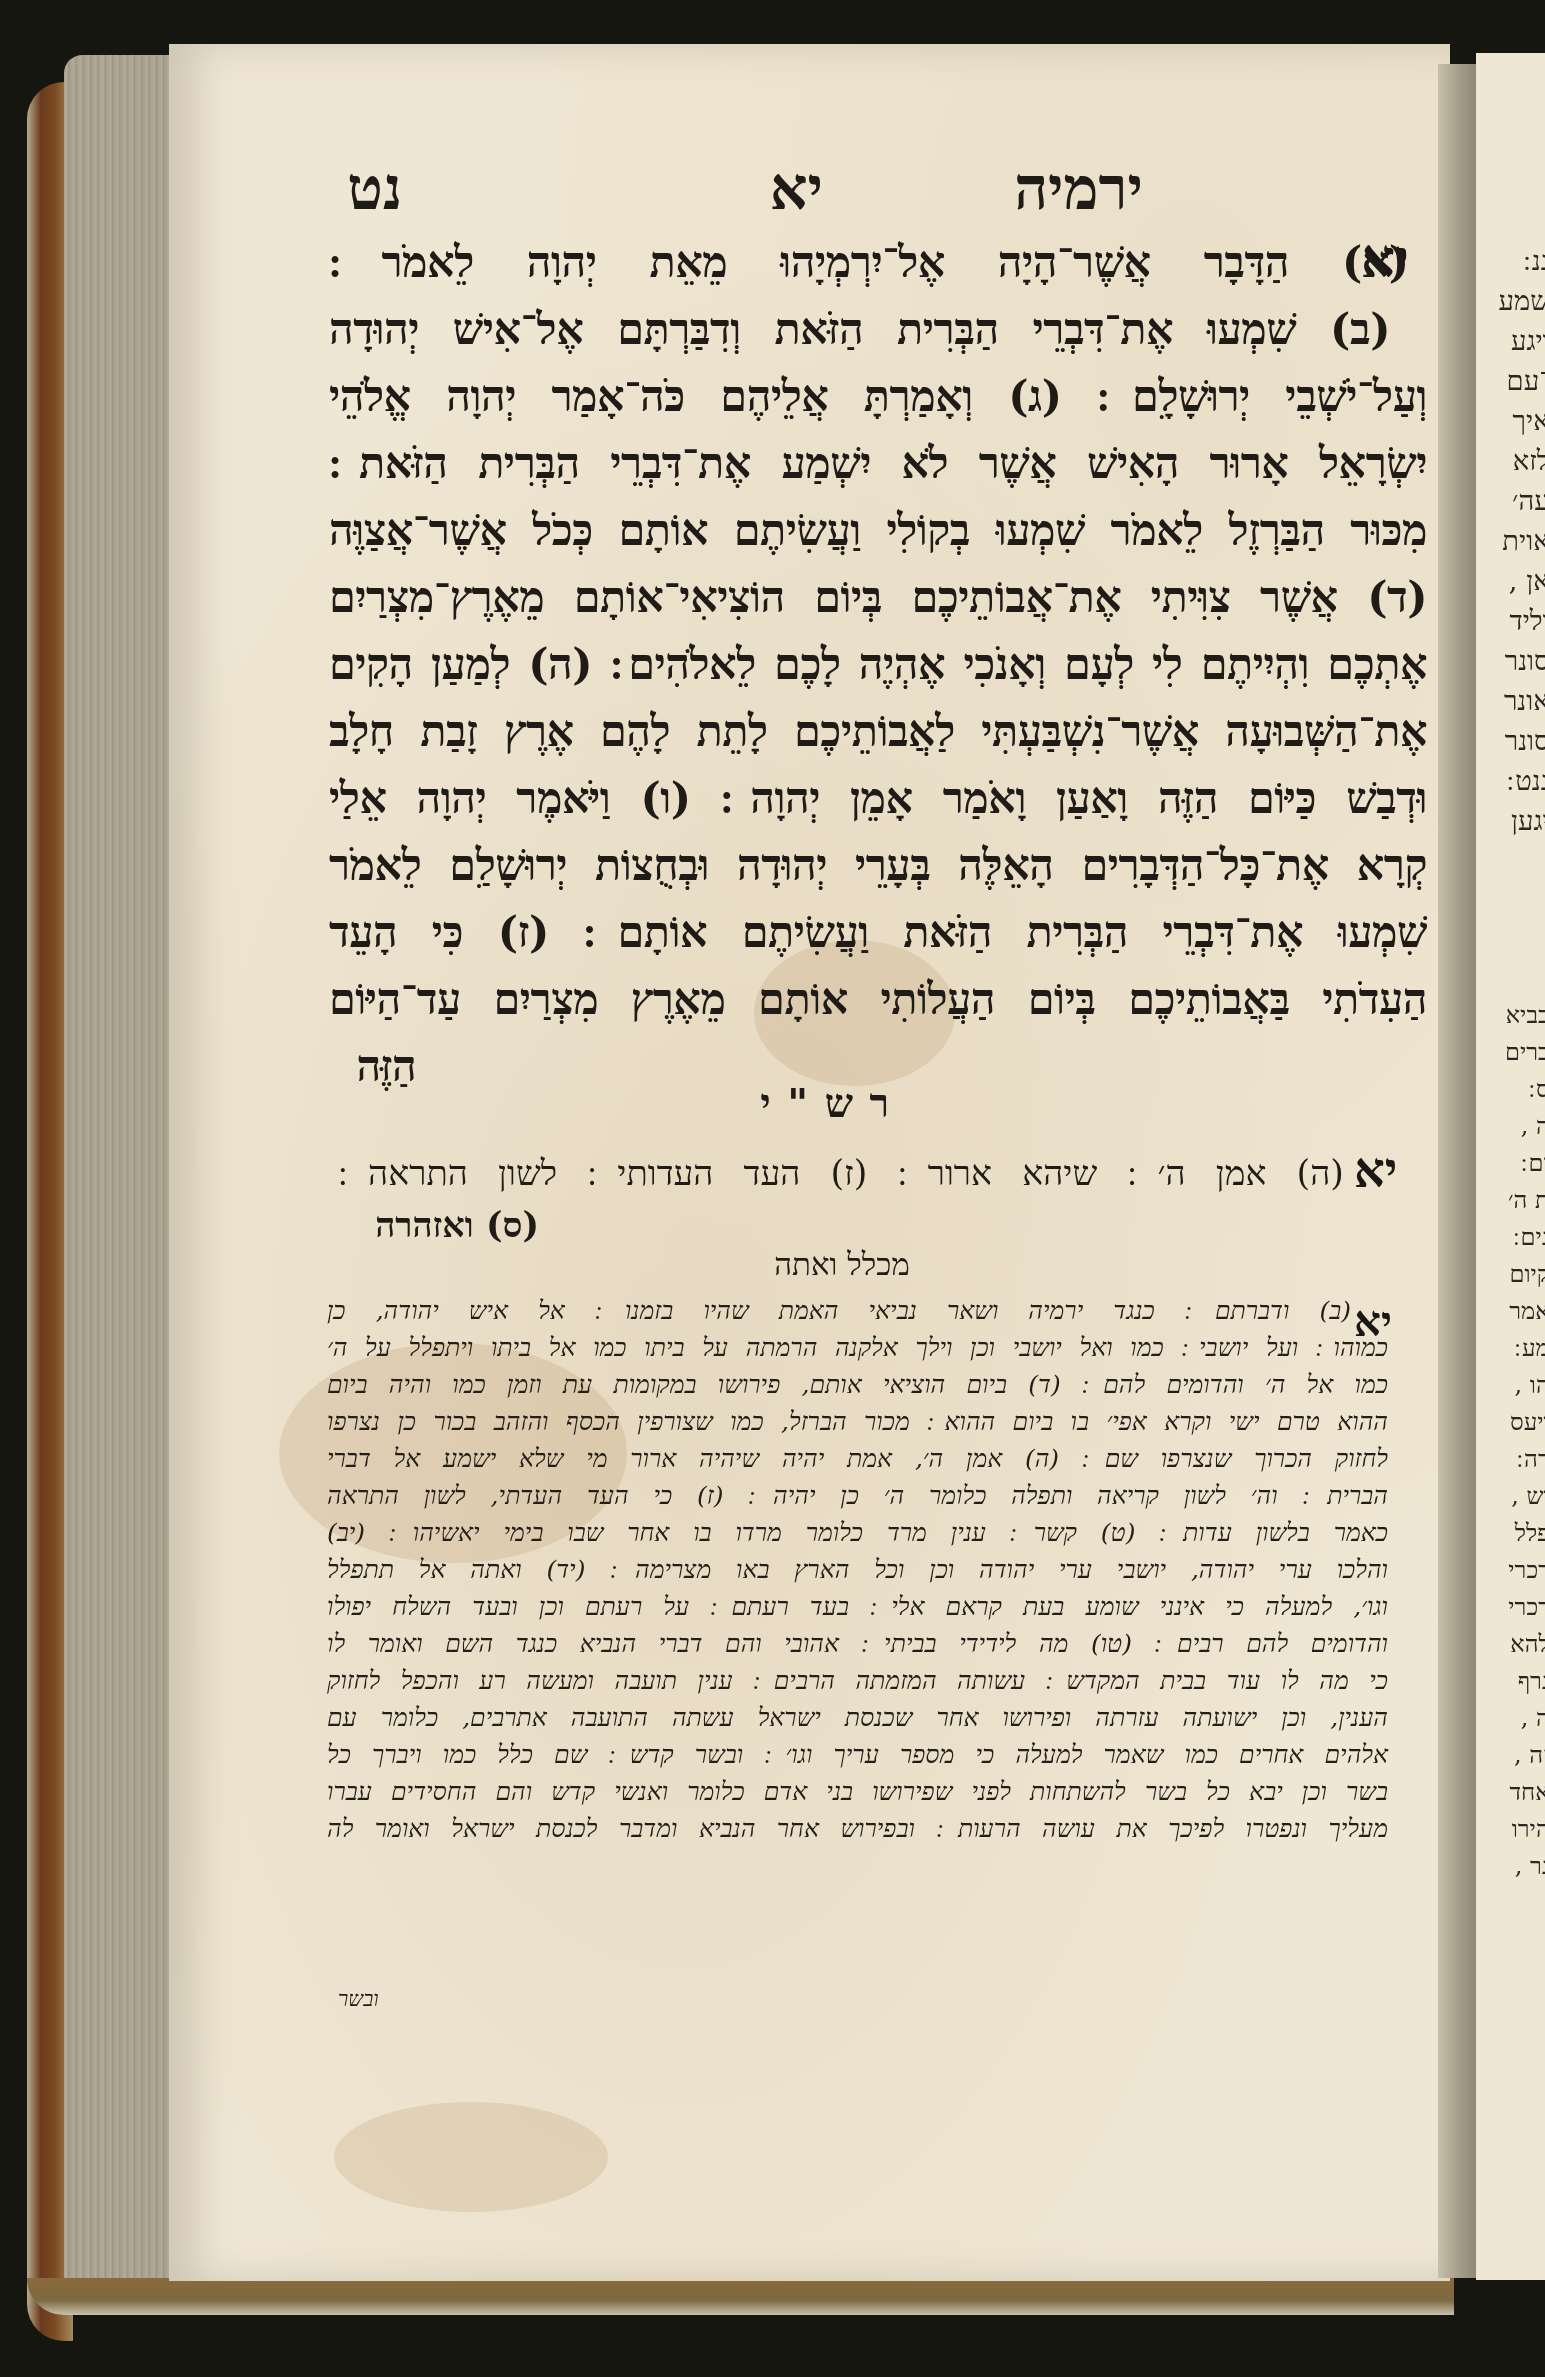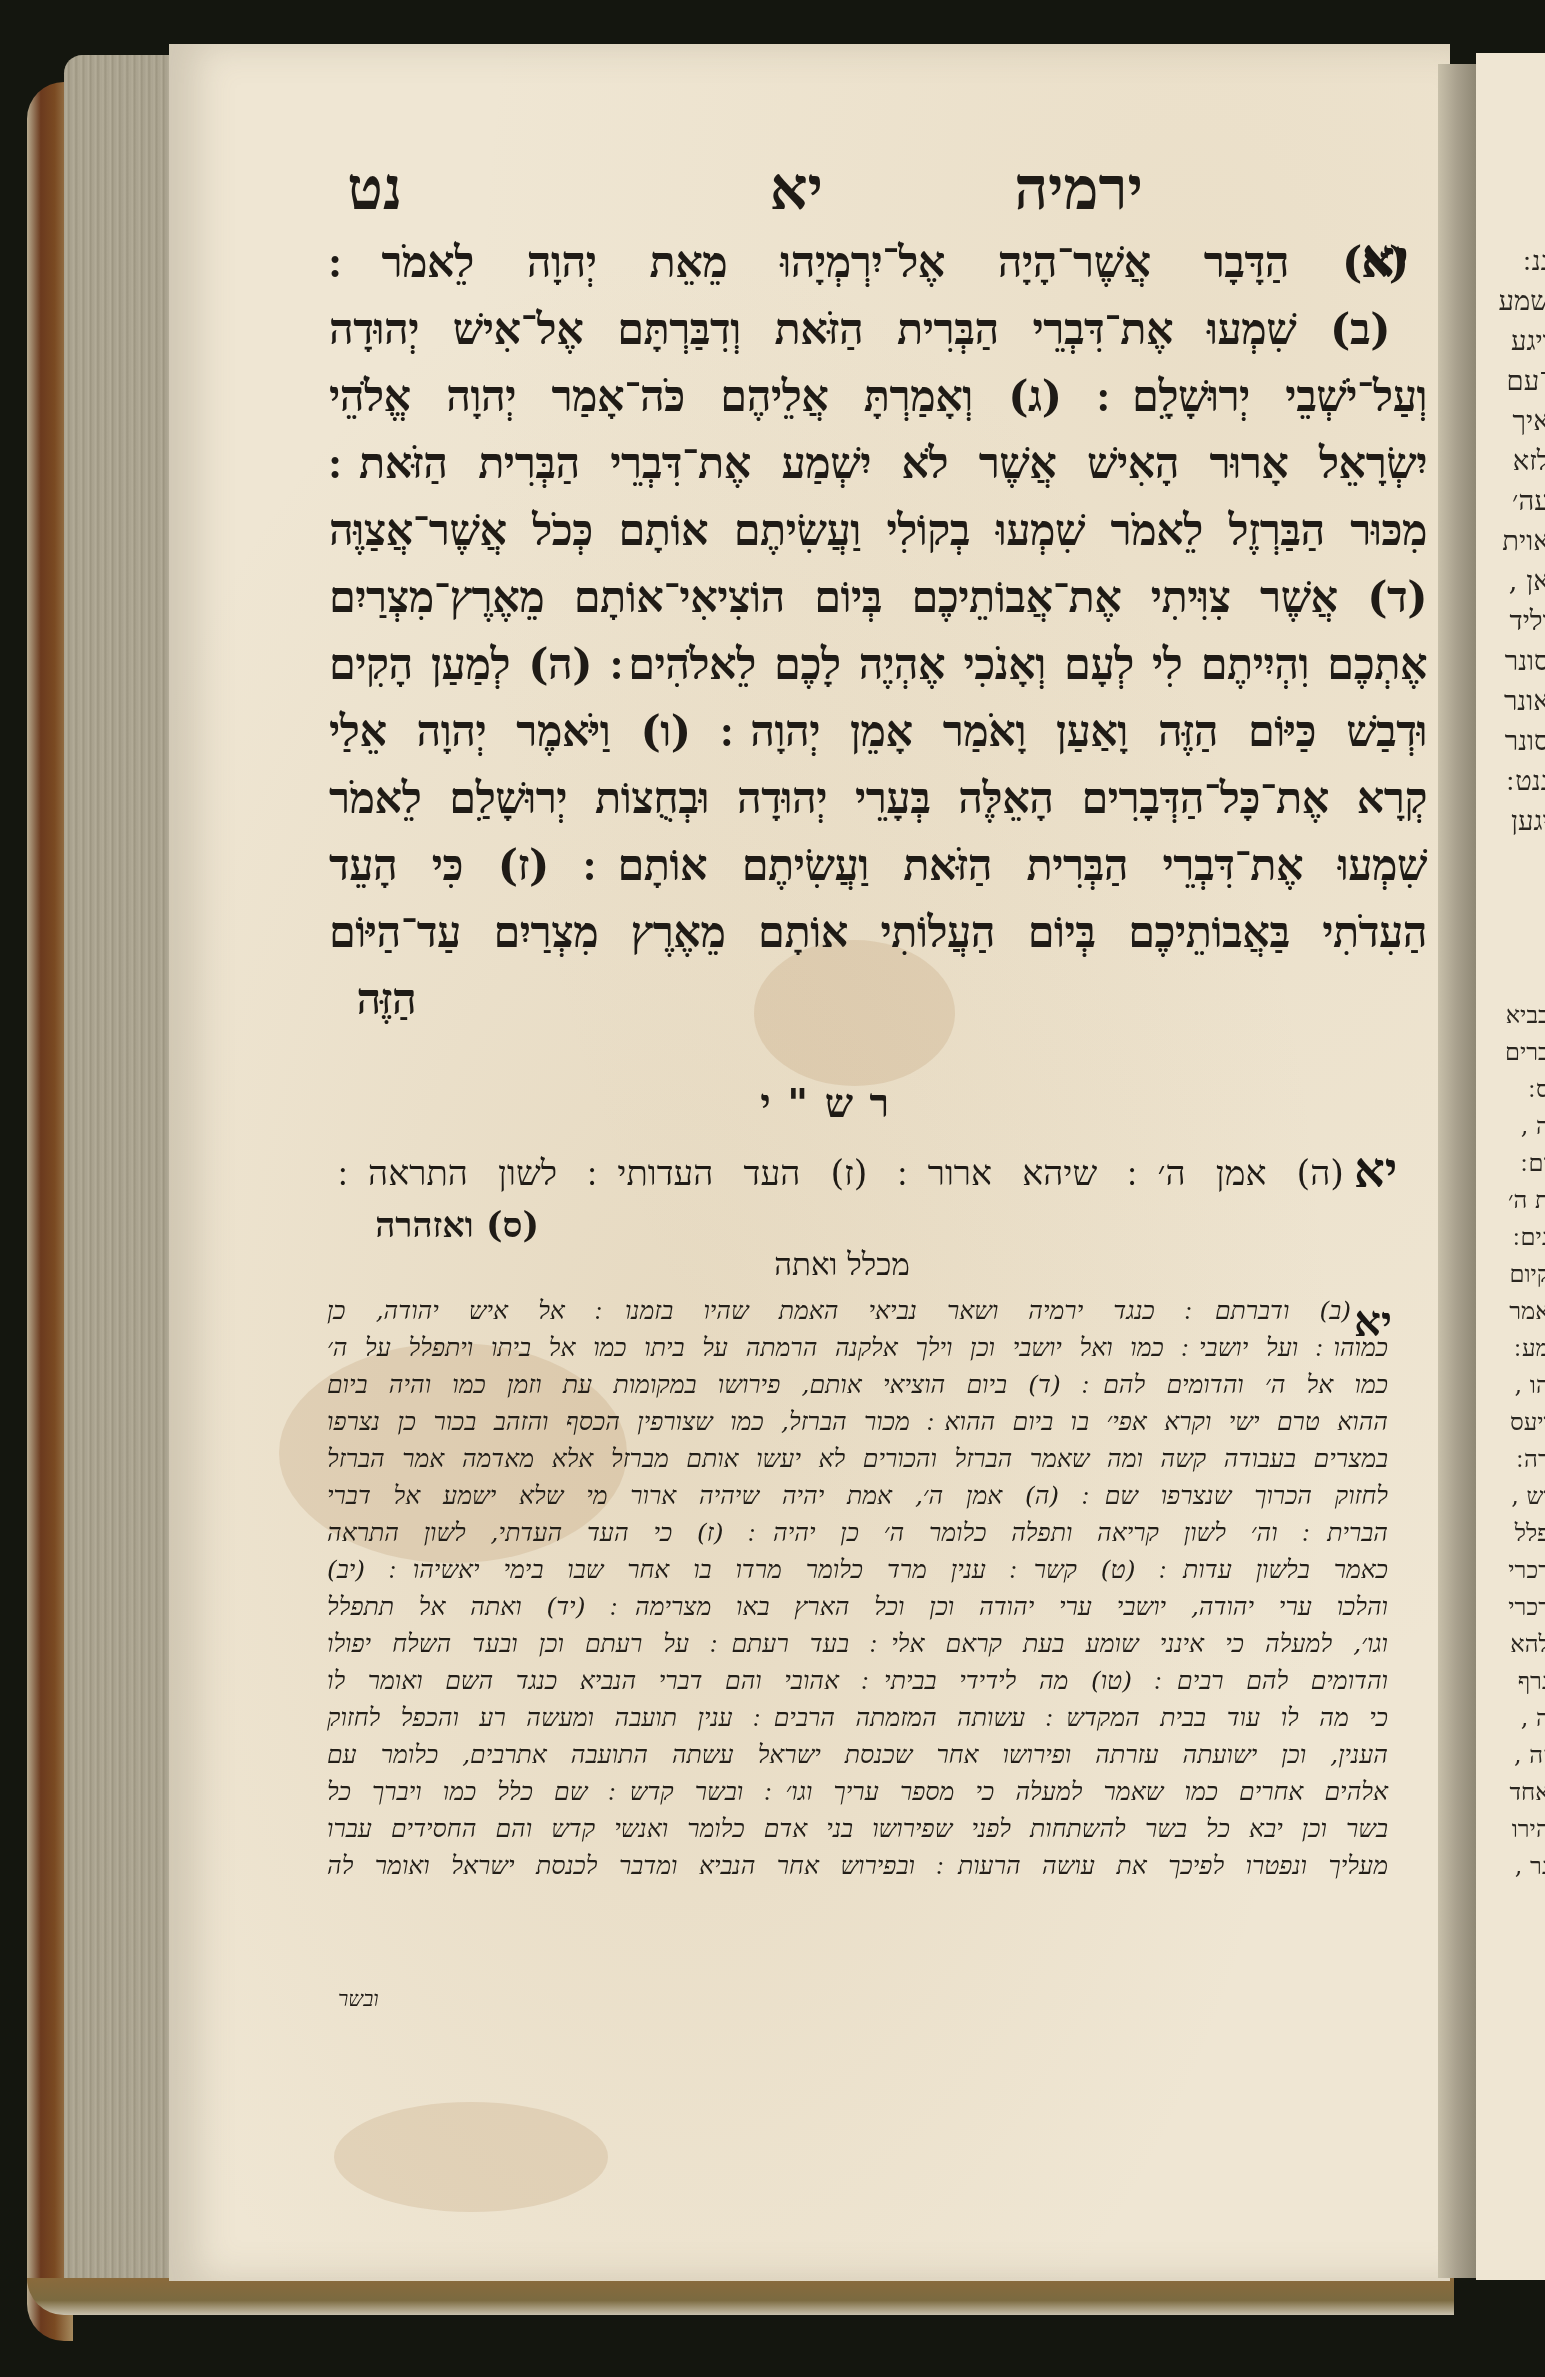--- a/index.html
+++ b/index.html
@@ -162,20 +162,21 @@
 
 <span class="side-chap" style="left:1361px;top:227px;">יא</span>
 <div class="biblical heb">
   <div class="line" style="padding-right:0;margin-right:18.3px;">(א) הַדָּבָר אֲשֶׁר־הָיָה אֶל־יִרְמְיָהוּ מֵאֵת יְהוָה לֵאמֹר ׃</div>
   <div class="line" style="padding-right:37px;">(ב) שִׁמְעוּ אֶת־דִּבְרֵי הַבְּרִית הַזֹּאת וְדִבַּרְתָּם אֶל־אִישׁ יְהוּדָה</div>
   <div class="line">וְעַל־יֹשְׁבֵי יְרוּשָׁלָ͏ִם ׃ (ג) וְאָמַרְתָּ אֲלֵיהֶם כֹּה־אָמַר יְהוָה אֱלֹהֵי</div>
   <div class="line">יִשְׂרָאֵל אָרוּר הָאִישׁ אֲשֶׁר לֹא יִשְׁמַע אֶת־דִּבְרֵי הַבְּרִית הַזֹּאת ׃</div>
   <div class="line">מִכּוּר הַבַּרְזֶל לֵאמֹר שִׁמְעוּ בְקוֹלִי וַעֲשִׂיתֶם אוֹתָם כְּכֹל אֲשֶׁר־אֲצַוֶּה</div>
   <div class="line">(ד) אֲשֶׁר צִוִּיתִי אֶת־אֲבוֹתֵיכֶם בְּיוֹם הוֹצִיאִי־אוֹתָם מֵאֶרֶץ־מִצְרַיִם</div>
   <div class="line">אֶתְכֶם וִהְיִיתֶם לִי לְעָם וְאָנֹכִי אֶהְיֶה לָכֶם לֵאלֹהִים ׃ (ה) לְמַעַן הָקִים</div>
+  <div class="line">אֶת־הַשְּׁבוּעָה אֲשֶׁר־נִשְׁבַּעְתִּי לַאֲבוֹתֵיכֶם לָתֵת לָהֶם אֶרֶץ זָבַת חָלָב</div>
   <div class="line">וּדְבַשׁ כַּיּוֹם הַזֶּה וָאַעַן וָאֹמַר אָמֵן יְהוָה ׃ (ו) וַיֹּאמֶר יְהוָה אֵלַי</div>
   <div class="line">קְרָא אֶת־כָּל־הַדְּבָרִים הָאֵלֶּה בְּעָרֵי יְהוּדָה וּבְחֻצוֹת יְרוּשָׁלַ͏ִם לֵאמֹר</div>
   <div class="line">שִׁמְעוּ אֶת־דִּבְרֵי הַבְּרִית הַזֹּאת וַעֲשִׂיתֶם אוֹתָם ׃ (ז) כִּי הָעֵד</div>
   <div class="line">הַעִדֹתִי בַּאֲבוֹתֵיכֶם בְּיוֹם הַעֲלוֹתִי אוֹתָם מֵאֶרֶץ מִצְרַיִם עַד־הַיּוֹם</div>
   <div class="line" style="text-align:left;text-align-last:left;padding-left:27.4px;">הַזֶּה</div>
 </div>
 
 <div class="rashi-title heb">רש"י</div>
 <span class="side-chap" style="left:1354px;top:1142px;font-size:48px;">יא</span>
 <div class="rashi-body heb">
@@ -183,21 +184,20 @@
   <div class="line" style="text-align:right;padding-right:0;margin-right:805px;font-weight:bold;">(ס) ואזהרה</div>
 </div>
 
 <div class="mikhlol-title heb">מכלל ואתה</div>
 <span class="side-chap" style="left:1354px;top:1297px;font-size:42px;">יא</span>
 <div class="mikhlol-body heb">
   <div class="line" style="margin-right:37px;">(ב) ודברתם ׃ כנגד ירמיה ושאר נביאי האמת שהיו בזמנו ׃ אל איש יהודה, כן</div>
   <div class="line">כמוהו ׃ ועל יושבי ׃ כמו ואל יושבי וכן וילך אלקנה הרמתה על ביתו כמו אל ביתו ויתפלל על ה׳</div>
   <div class="line">כמו אל ה׳ והדומים להם ׃ (ד) ביום הוציאי אותם, פירושו במקומות עת וזמן כמו והיה ביום</div>
   <div class="line">ההוא טרם ישי וקרא אפי׳ בו ביום ההוא ׃ מכור הברזל, כמו שצורפין הכסף והזהב בכור כן נצרפו</div>
-  <div class="line">במצרים בעבודה קשה ומה שאמר הברזל והכורים לא יעשו אותם מברזל אלא מאדמה אמר הברזל</div>
   <div class="line">לחזוק הכרוך שנצרפו שם ׃ (ה) אמן ה׳, אמת יהיה שיהיה ארור מי שלא ישמע אל דברי</div>
   <div class="line">הברית ׃ וה׳ לשון קריאה ותפלה כלומר ה׳ כן יהיה ׃ (ז) כי העד העדתי, לשון התראה</div>
   <div class="line">כאמר בלשון עדות ׃ (ט) קשר ׃ ענין מרד כלומר מרדו בו אחר שבו בימי יאשיהו ׃ (יב)</div>
   <div class="line">והלכו ערי יהודה, יושבי ערי יהודה וכן וכל הארץ באו מצרימה ׃ (יד) ואתה אל תתפלל</div>
   <div class="line">וגו׳, למעלה כי אינני שומע בעת קראם אלי ׃ בעד רעתם ׃ על רעתם וכן ובעד השלח יפולו</div>
   <div class="line">והדומים להם רבים ׃ (טו) מה לידידי בביתי ׃ אהובי והם דברי הנביא כנגד השם ואומר לו</div>
   <div class="line">כי מה לו עוד בבית המקדש ׃ עשותה המזמתה הרבים ׃ ענין תועבה ומעשה רע והכפל לחזוק</div>
   <div class="line">הענין, וכן ישועתה עזרתה ופירושו אחר שכנסת ישראל עשתה התועבה אתרבים, כלומר עם</div>
   <div class="line">אלהים אחרים כמו שאמר למעלה כי מספר עריך וגו׳ ׃ ובשר קדש ׃ שם כלל כמו ויברך כל</div>
   <div class="line">בשר וכן יבא כל בשר להשתחות לפני שפירושו בני אדם כלומר ואנשי קדש והם החסידים עברו</div>

